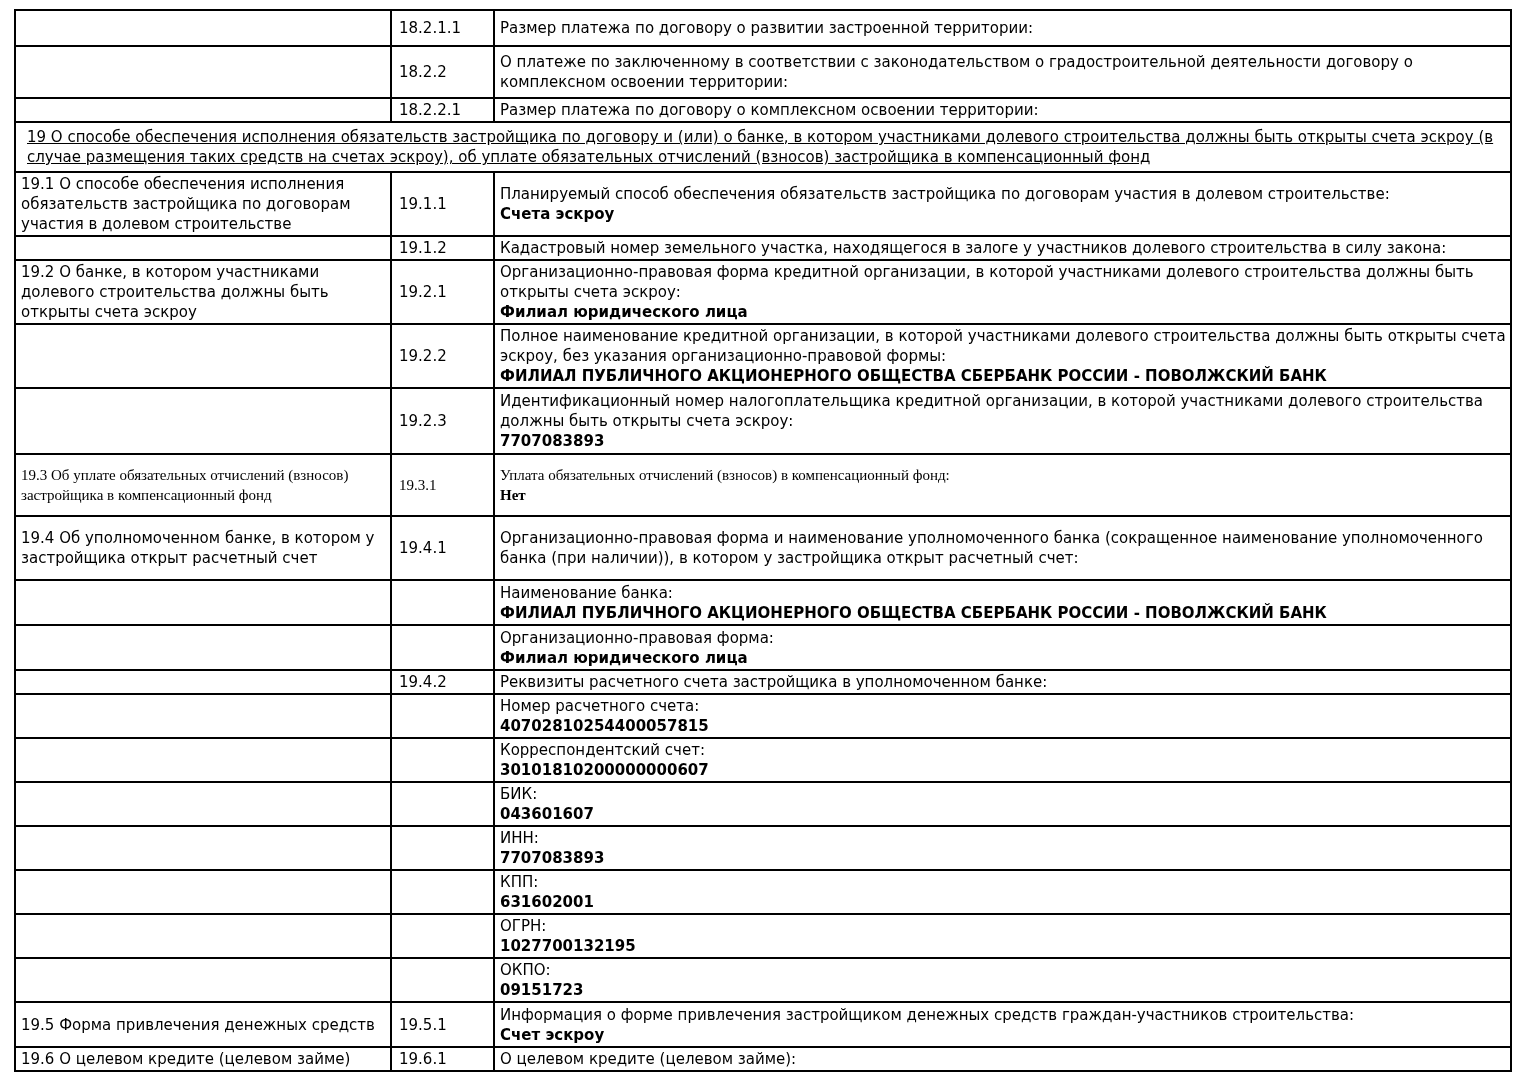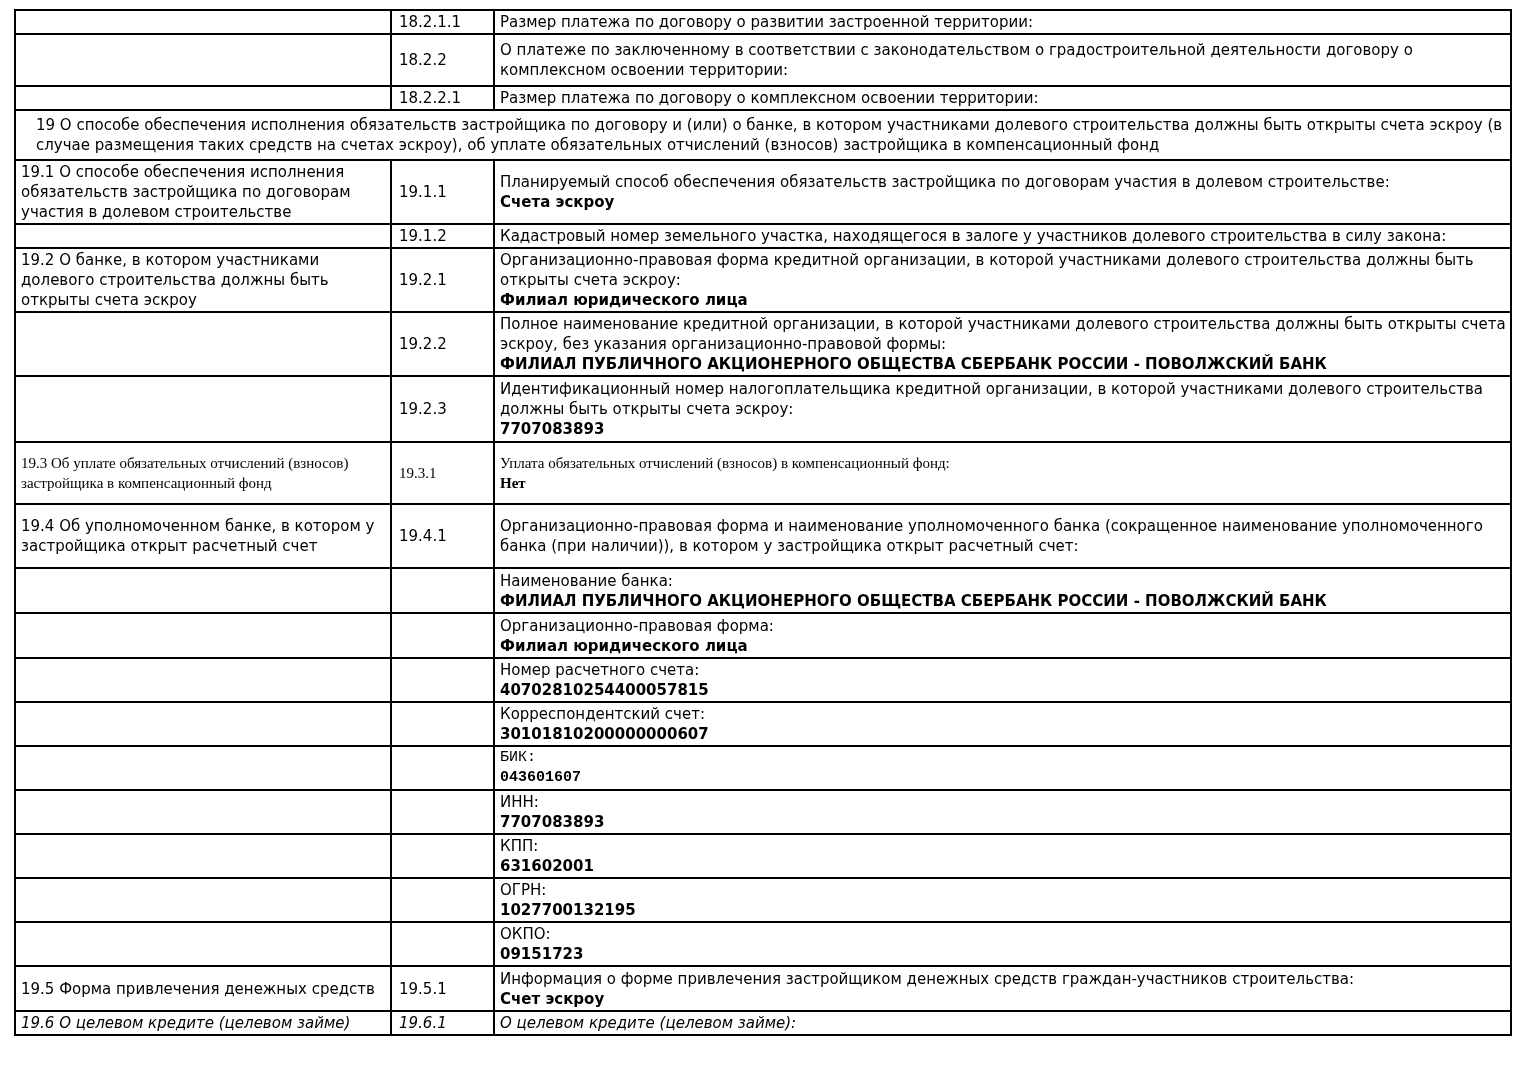--- a/index.html
+++ b/index.html
@@ -26,34 +26,34 @@
   td {
     border: 2px solid #000000;
     vertical-align: middle;
     padding: 1px 4px;
     overflow: hidden;
     word-wrap: break-word;
   }
   td.left-cell  { padding-left: 5px; }
   td.num-cell   { padding-left: 7px; }
   td.content-cell { padding-left: 5px; }
-  td.section-cell { padding-left: 20px; }
+  td.section-cell { padding-left: 11px; text-decoration: underline; }
   .bold { font-weight: bold; }
 </style>
 </head>
 <body>
 
 <table class="decl">
   <colgroup>
     <col style="width:376px">
     <col style="width:103px">
     <col style="width:1017px">
   </colgroup>
   <tbody>
-      <tr style="height: 24px;">
+      <tr style="height: 36px;">
         <td class="left-cell"></td>
         <td class="num-cell">18.2.1.1</td>
         <td class="content-cell">
           <div class="">Размер платежа по договору о развитии застроенной территории:</div>
         </td>
       </tr>
       <tr style="height: 52px;">
         <td class="left-cell"></td>
         <td class="num-cell">18.2.2</td>
         <td class="content-cell">
@@ -133,37 +133,44 @@
         </td>
       </tr>
       <tr style="height: 45px;">
         <td class="left-cell"></td>
         <td class="num-cell"></td>
         <td class="content-cell">
           <div class="">Организационно-правовая форма:</div>
           <div class="bold">Филиал юридического лица</div>
         </td>
       </tr>
+      <tr style="height: 23px;">
+        <td class="left-cell"></td>
+        <td class="num-cell">19.4.2</td>
+        <td class="content-cell">
+          <div class="">Реквизиты расчетного счета застройщика в уполномоченном банке:</div>
+        </td>
+      </tr>
       <tr style="height: 44px; margin-left: 42px;">
         <td class="left-cell"></td>
         <td class="num-cell"></td>
         <td class="content-cell">
           <div class="">Номер расчетного счета:</div>
           <div class="bold">40702810254400057815</div>
         </td>
       </tr>
       <tr style="height: 44px; padding-left: 24px;">
         <td class="left-cell"></td>
         <td class="num-cell"></td>
         <td class="content-cell">
           <div class="">Корреспондентский счет:</div>
           <div class="bold">30101810200000000607</div>
         </td>
       </tr>
-      <tr style="height: 44px; font-family: Liberation Mono, monospace;">
+      <tr style="height: 44px;">
         <td class="left-cell"></td>
         <td class="num-cell"></td>
         <td class="content-cell">
           <div class="">БИК:</div>
           <div class="bold">043601607</div>
         </td>
       </tr>
       <tr style="height: 44px;">
         <td class="left-cell"></td>
         <td class="num-cell"></td>
@@ -197,21 +204,21 @@
         </td>
       </tr>
       <tr style="height: 45px;">
         <td class="left-cell">19.5 Форма привлечения денежных средств</td>
         <td class="num-cell">19.5.1</td>
         <td class="content-cell">
           <div class="">Информация о форме привлечения застройщиком денежных средств граждан-участников строительства:</div>
           <div class="bold">Счет эскроу</div>
         </td>
       </tr>
-      <tr style="height: 24px; font-style: italic;">
+      <tr style="height: 24px;">
         <td class="left-cell">19.6 О целевом кредите (целевом займе)</td>
         <td class="num-cell">19.6.1</td>
         <td class="content-cell">
           <div class="">О целевом кредите (целевом займе):</div>
         </td>
       </tr>
     </tbody>
 </table>
 
 </body></html>

